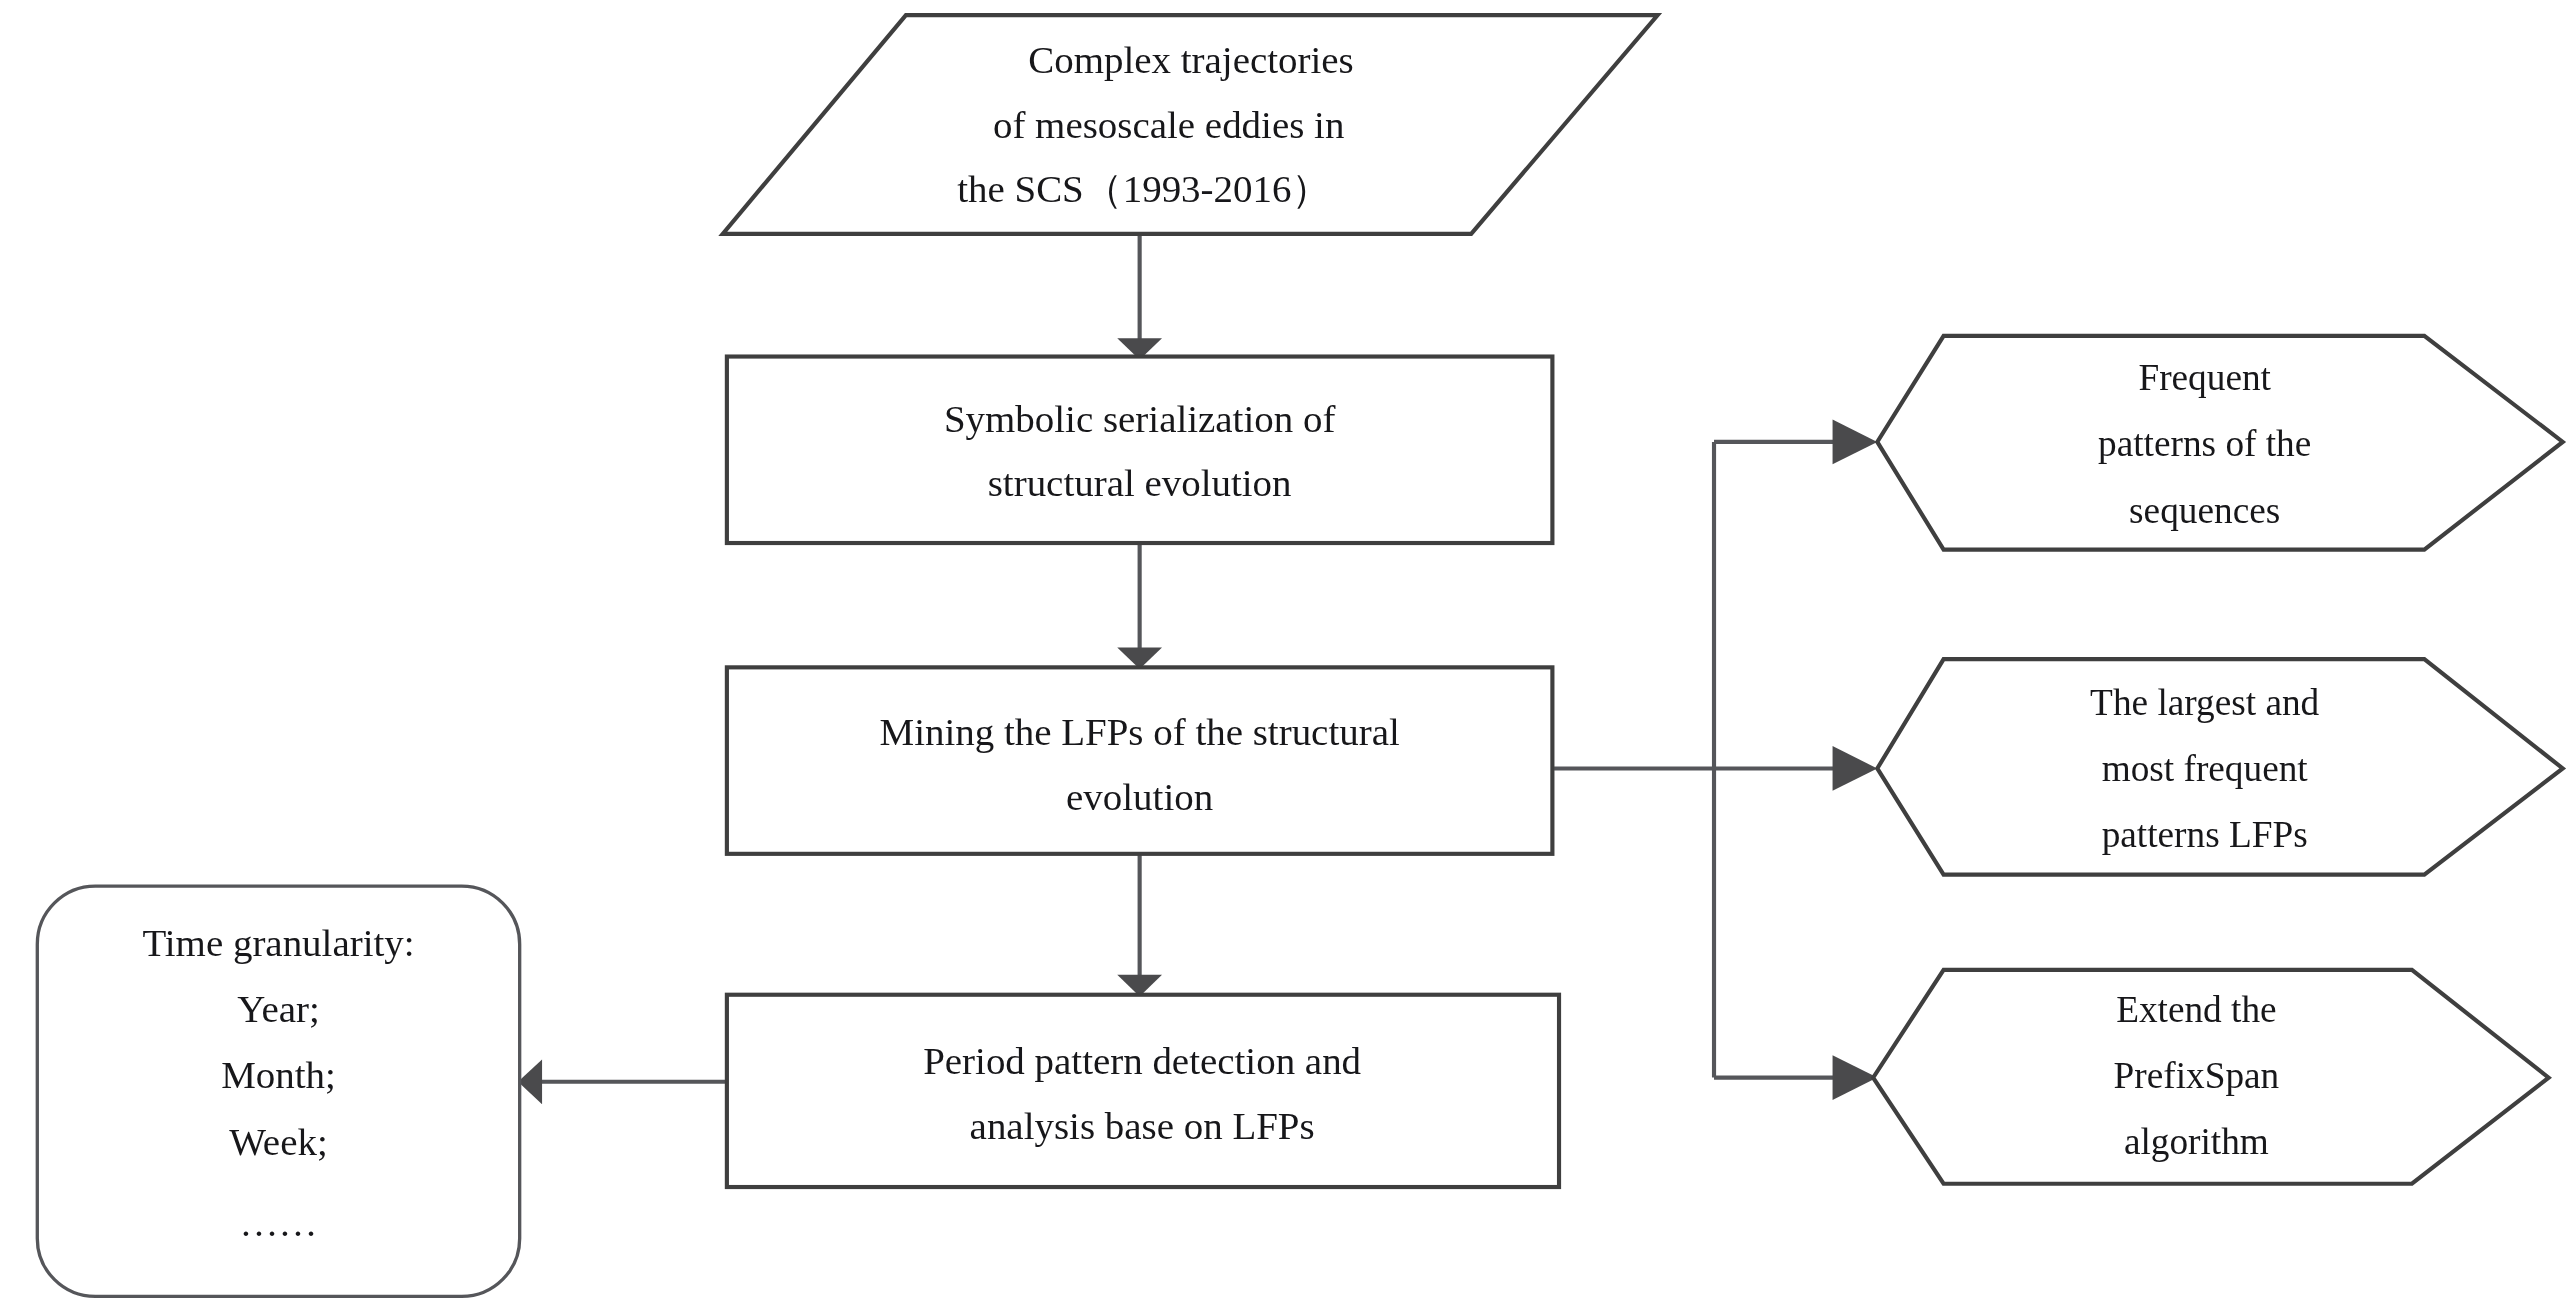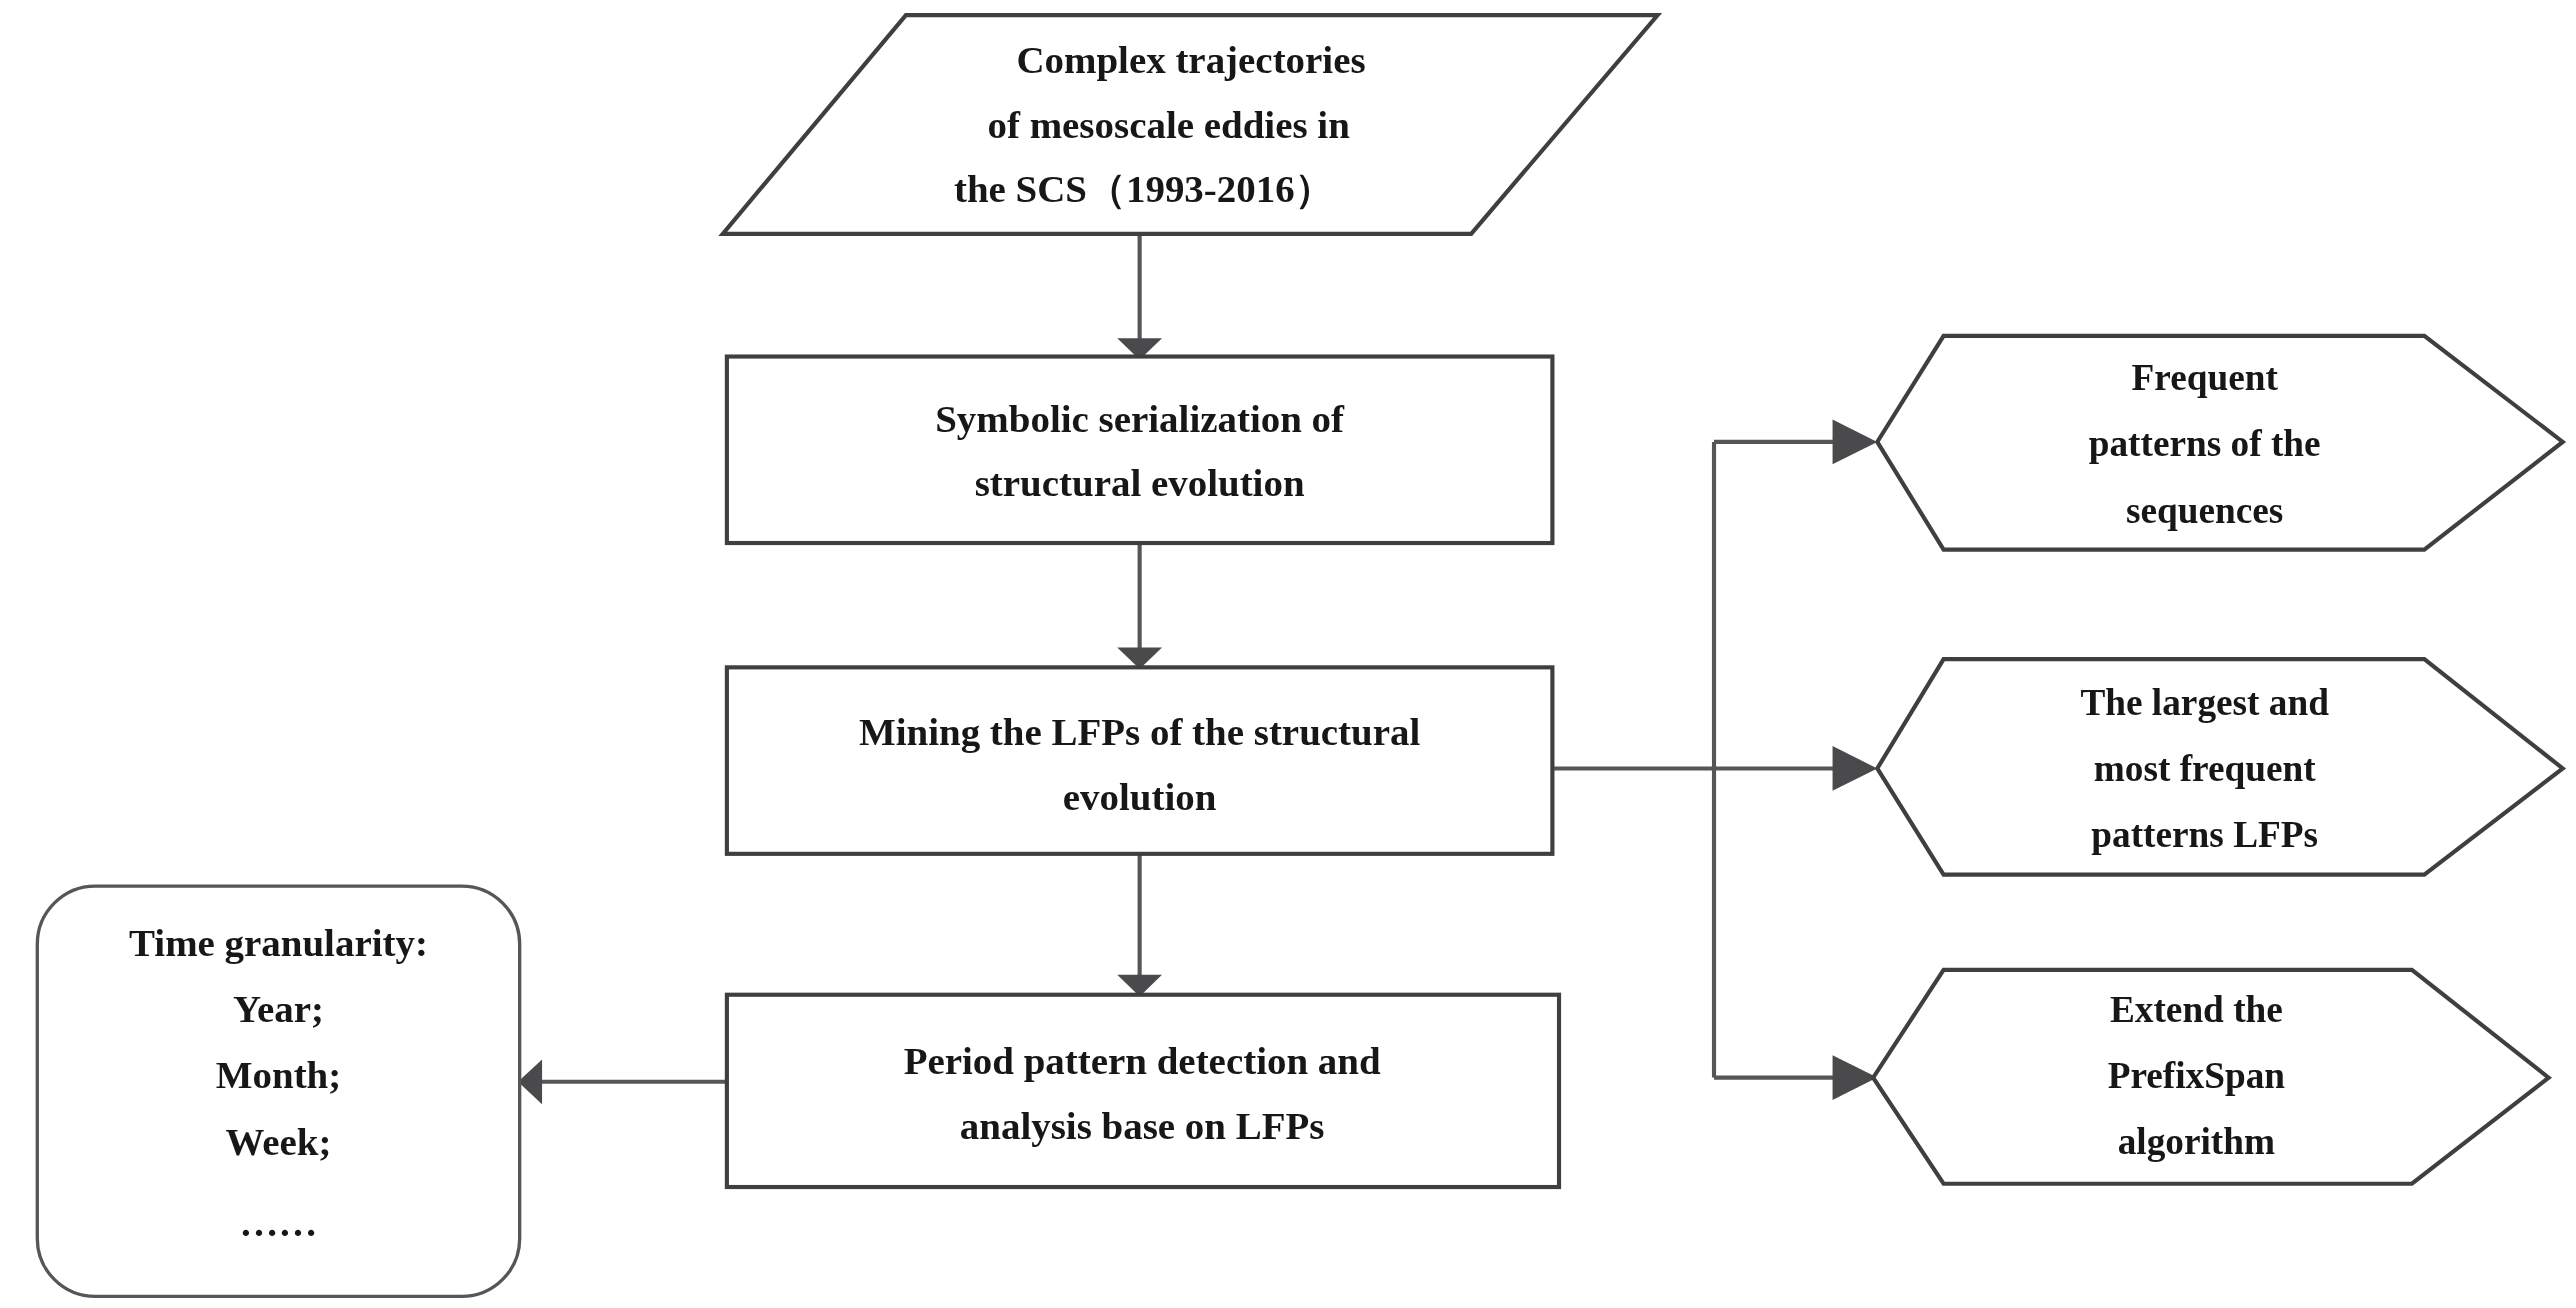--- a/index.html
+++ b/index.html
@@ -11,21 +11,20 @@
     width: 2576px;
     height: 1309px;
     font-family: "Liberation Serif", "DejaVu Serif", serif;
     overflow: hidden;
   }
   #flowchart-root {
     position: relative;
     width: 2576px;
     height: 1136px;
     background: #ffffff;
-    font-weight: bold;
   }
   svg.diagram {
     position: absolute;
     top: 0;
     left: 0;
     width: 2576px;
     height: 1309px;
   }
   .shape-outline {
     fill: #ffffff;

